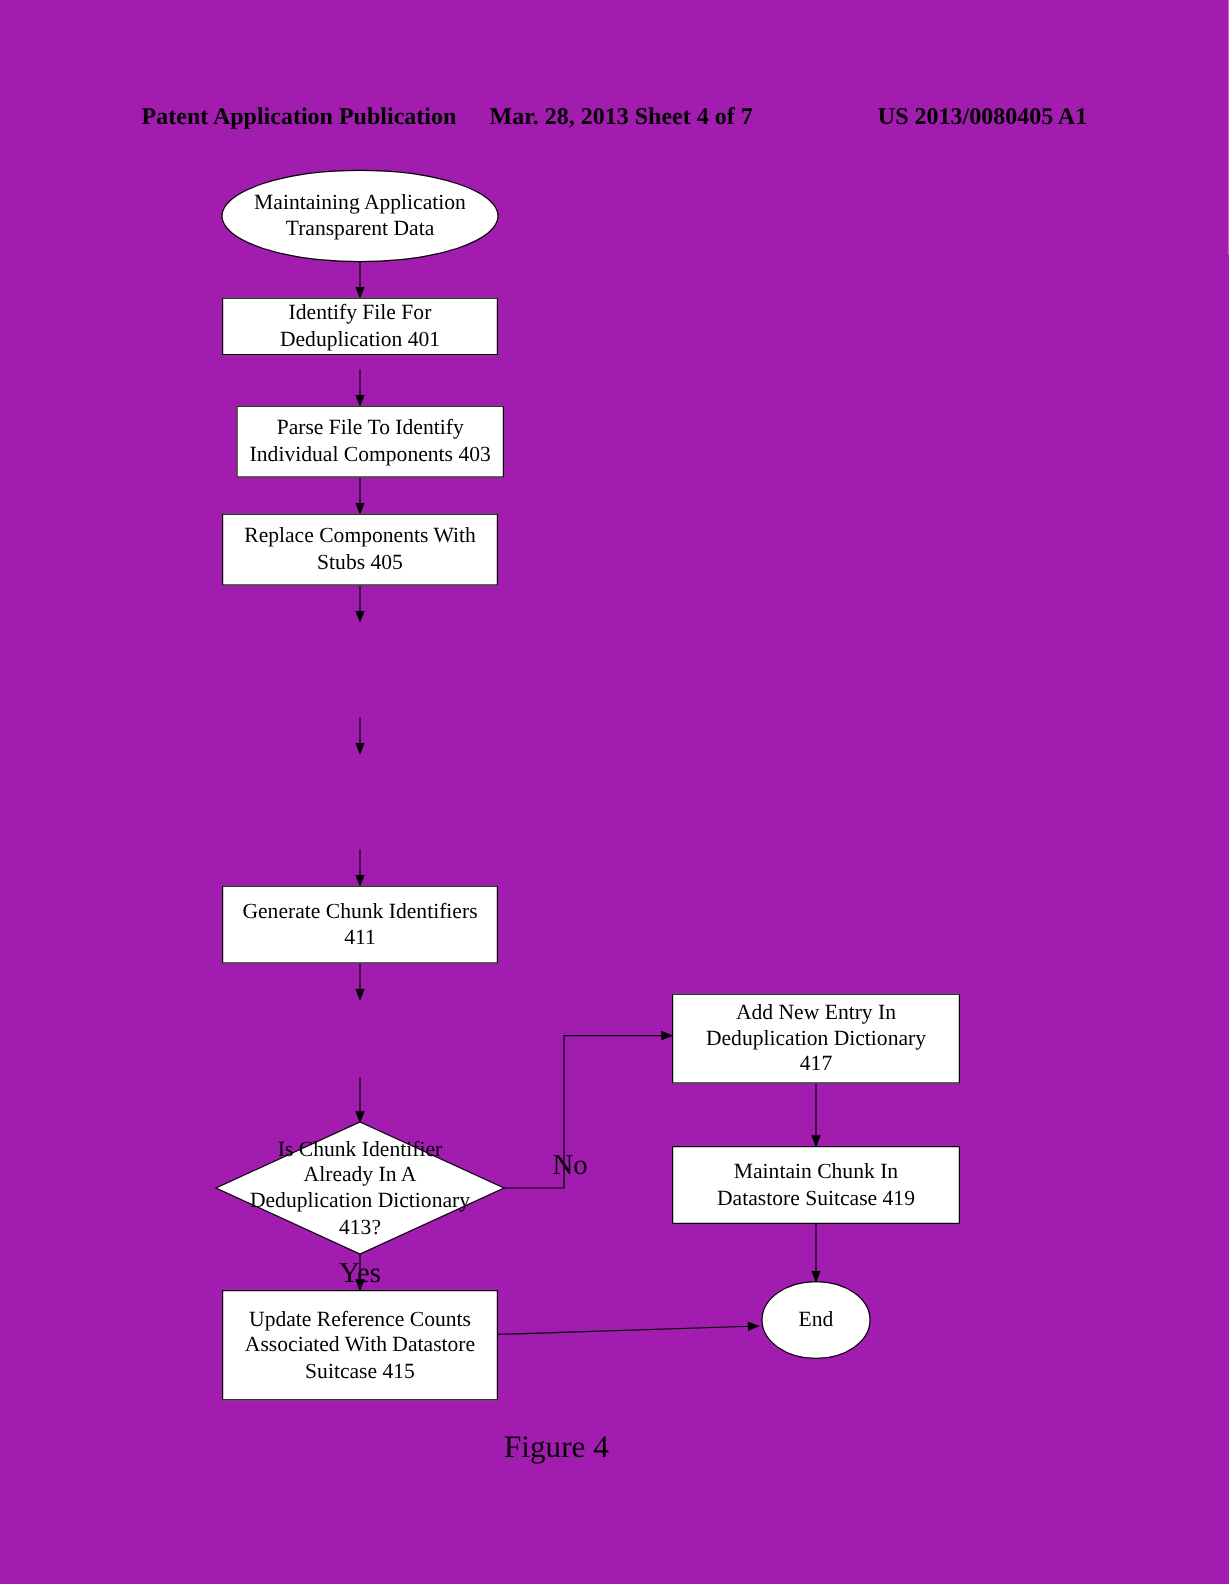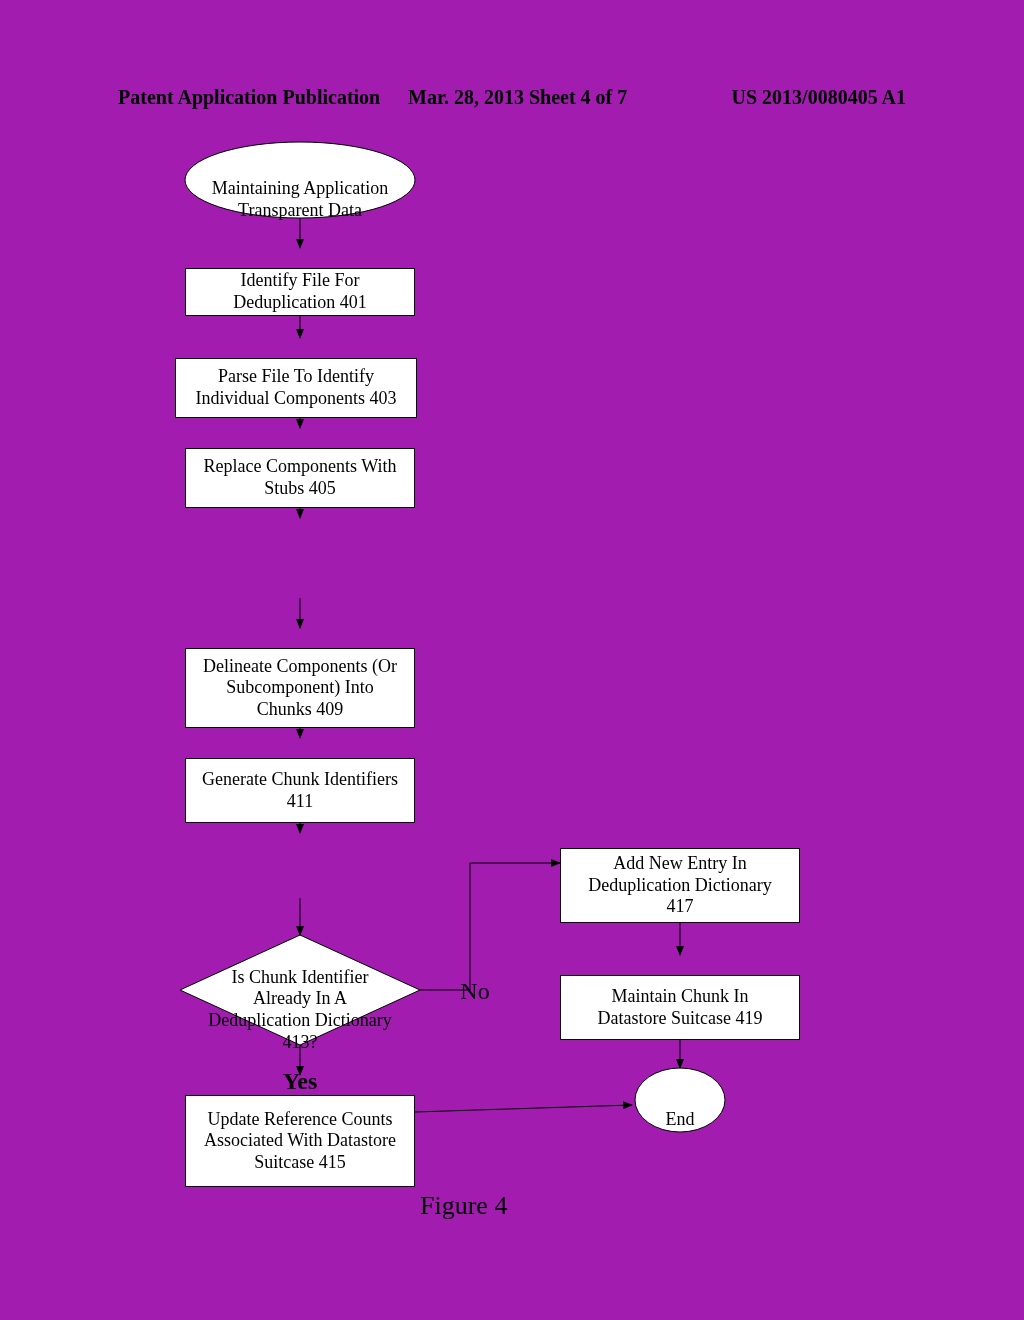--- a/index.html
+++ b/index.html
@@ -30,21 +30,20 @@
   .node {
     position: absolute;
     box-sizing: border-box;
     font-size: 18px;
     line-height: 1.2;
     text-align: center;
     display: flex;
     align-items: center;
     justify-content: center;
     padding: 4px 8px;
-    margin-top: 20px;
   }
   .rect {
     border: 1px solid #000;
     background: #fff;
   }
   .label-node {
     font-size: 24px;
   }
   .fig-caption {
     position: absolute;
@@ -108,36 +107,31 @@
   <div class="node" style="left:185px; top:152px; width:230px; height:56px;">
     <span class="flowtext">Maintaining Application
 Transparent Data</span>
   </div>
 
   <div class="node rect" style="left:185px; top:248px; width:230px; height:48px;">
     <span class="flowtext">Identify File For
 Deduplication 401</span>
   </div>
 
-  <div class="node rect" style="left:175px; top:338px; width:242px; height:60px;">
+  <div class="node rect" style="left:197px; top:338px; width:223px; height:60px;">
     <span class="flowtext">Parse File To Identify
 Individual Components 403</span>
   </div>
 
   <div class="node rect" style="left:185px; top:428px; width:230px; height:60px;">
     <span class="flowtext">Replace Components With
 Stubs 405</span>
   </div>
 
 
-  <div class="node rect" style="left:185px; top:628px; width:230px; height:80px;">
-    <span class="flowtext">Delineate Components (Or
-Subcomponent) Into
-Chunks 409</span>
-  </div>
 
   <div class="node rect" style="left:185px; top:738px; width:230px; height:65px;">
     <span class="flowtext">Generate Chunk Identifiers
 411</span>
   </div>
 
   <div class="node" style="left:190px; top:945px; width:220px; height:90px;">
     <span class="flowtext">Is Chunk Identifier
 Already In A
 Deduplication Dictionary
@@ -161,21 +155,21 @@
 Datastore Suitcase 419</span>
   </div>
 
   <div class="node" style="left:635px; top:1080px; width:90px; height:40px;">
     <span>End</span>
   </div>
 
   <div class="node label-node" style="left:455px; top:960px; width:40px; height:22px;">
     <span>No</span>
   </div>
-  <div class="node label-node" style="left:270px; top:1050px; width:60px; height:22px; text-align:left;font-weight:bold;">
+  <div class="node label-node" style="left:270px; top:1050px; width:60px; height:22px; text-align:left;">
     <span>Yes</span>
   </div>
 
   <div class="fig-caption" style="left:420px; top:1180px; width:180px;">
     <span>Figure 4</span>
   </div>
 
 </div>
 
 </body></html>

